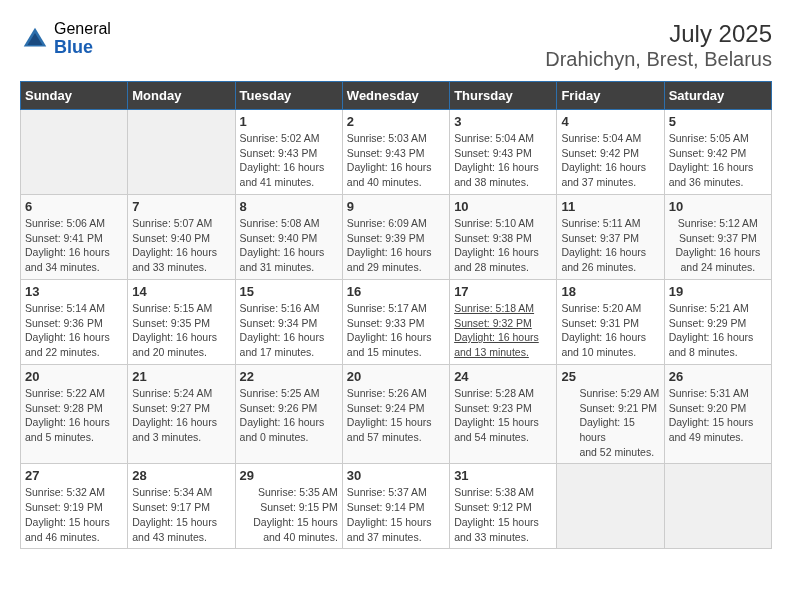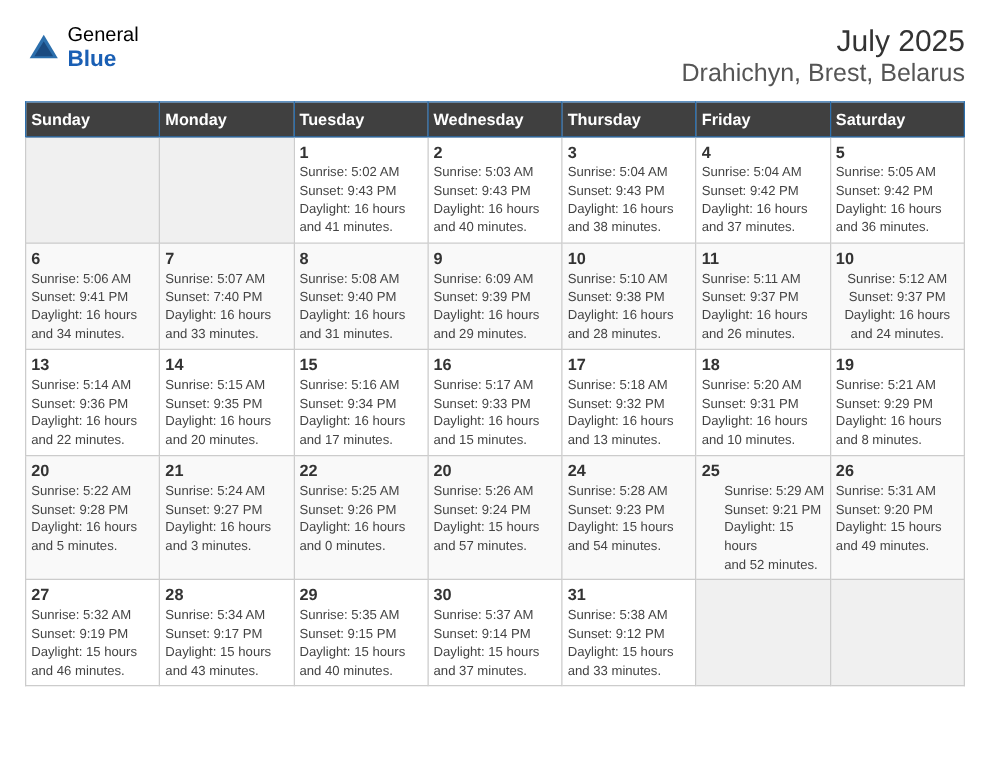--- a/index.html
+++ b/index.html
@@ -167,21 +167,21 @@
         <td>
           <div class="day-number">6</div>
           <div class="day-info" style="white-space: pre-line;">Sunrise: 5:06 AM
 Sunset: 9:41 PM
 Daylight: 16 hours
 and 34 minutes.</div>
         </td>
         <td>
           <div class="day-number">7</div>
           <div class="day-info" style="white-space: pre-line;">Sunrise: 5:07 AM
-Sunset: 7:40 PM
+Sunset: 9:40 PM
 Daylight: 16 hours
 and 33 minutes.</div>
         </td>
         <td>
           <div class="day-number">8</div>
           <div class="day-info" style="white-space: pre-line;">Sunrise: 5:08 AM
 Sunset: 9:40 PM
 Daylight: 16 hours
 and 31 minutes.</div>
         </td>
@@ -238,21 +238,21 @@
         </td>
         <td>
           <div class="day-number">16</div>
           <div class="day-info" style="white-space: pre-line;">Sunrise: 5:17 AM
 Sunset: 9:33 PM
 Daylight: 16 hours
 and 15 minutes.</div>
         </td>
         <td>
           <div class="day-number">17</div>
-          <div class="day-info" style="white-space: pre-line;">Sunrise: 5:18 AM
+          <div class="day-info" style="white-space: pre-line; text-decoration: underline;">Sunrise: 5:18 AM
 Sunset: 9:32 PM
 Daylight: 16 hours
 and 13 minutes.</div>
         </td>
         <td>
           <div class="day-number">18</div>
           <div class="day-info" style="white-space: pre-line;">Sunrise: 5:20 AM
 Sunset: 9:31 PM
 Daylight: 16 hours
 and 10 minutes.</div>
@@ -326,21 +326,21 @@
         </td>
         <td>
           <div class="day-number">28</div>
           <div class="day-info" style="white-space: pre-line;">Sunrise: 5:34 AM
 Sunset: 9:17 PM
 Daylight: 15 hours
 and 43 minutes.</div>
         </td>
         <td>
           <div class="day-number">29</div>
-          <div class="day-info" style="white-space: pre-line;">Sunrise: 5:35 AM
+          <div class="day-info" style="white-space: pre-line; text-align: right;">Sunrise: 5:35 AM
 Sunset: 9:15 PM
 Daylight: 15 hours
 and 40 minutes.</div>
         </td>
         <td>
           <div class="day-number">30</div>
           <div class="day-info" style="white-space: pre-line;">Sunrise: 5:37 AM
 Sunset: 9:14 PM
 Daylight: 15 hours
 and 37 minutes.</div>

